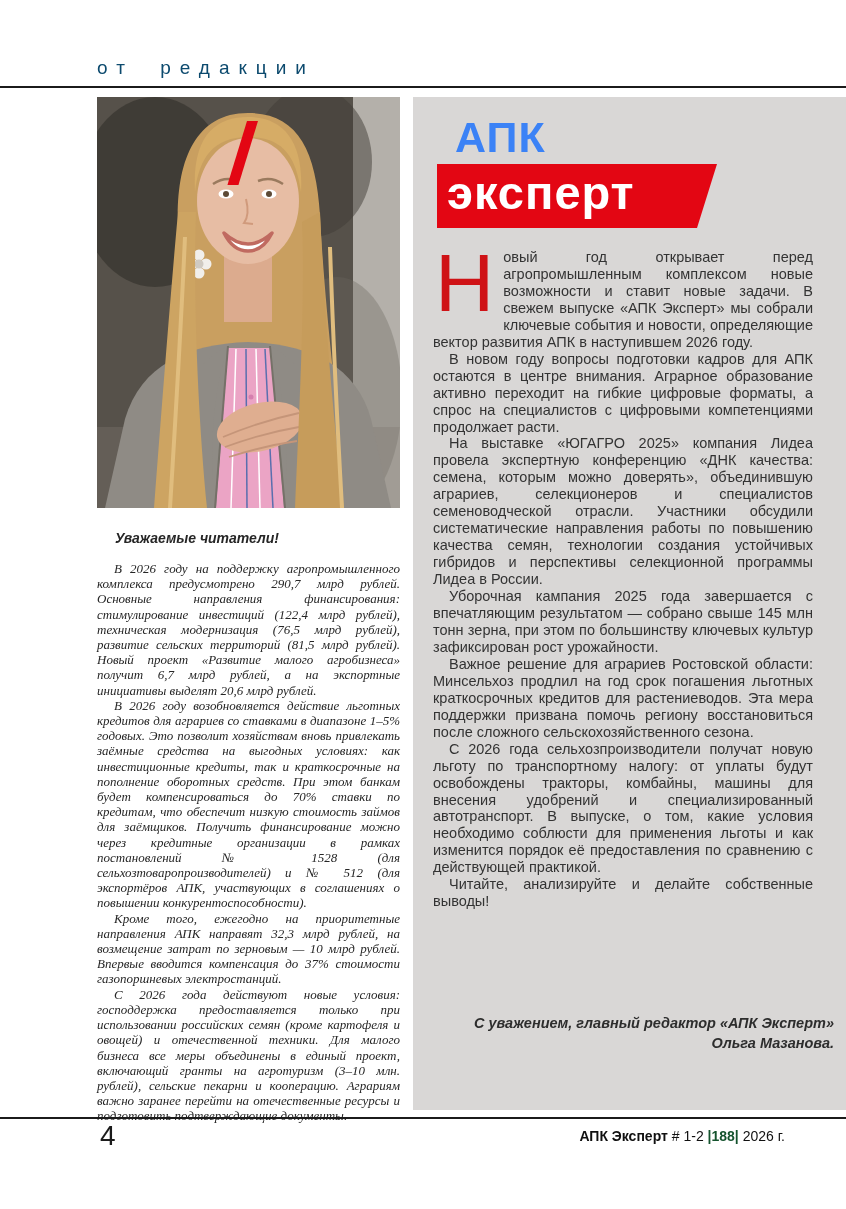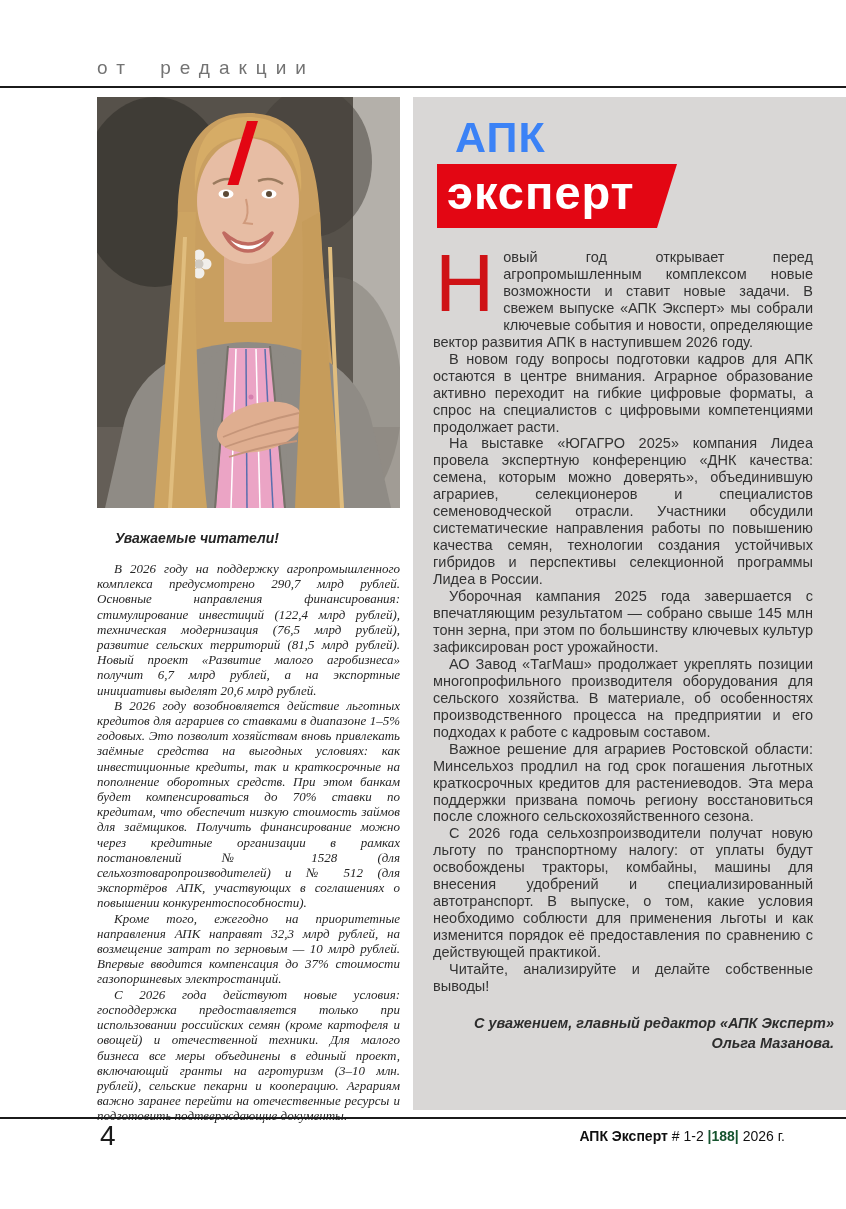--- a/index.html
+++ b/index.html
@@ -1,34 +1,34 @@
 <!DOCTYPE html>
 <html><head>
 <meta charset="utf-8">
 <style>
   html,body{margin:0;padding:0;}
   body{background:#ffffff;font-family:"Liberation Sans",sans-serif;}
   .page{position:relative;width:846px;height:1209px;background:#ffffff;overflow:hidden;}
 
   
-  .header-label{position:absolute;left:97px;top:57px;font-size:19px;letter-spacing:9px;word-spacing:12px;color:#737373;}
+  .header-label{position:absolute;left:97px;top:57px;font-size:19px;letter-spacing:9px;word-spacing:12px;color:#0c4a6e;}
   .header-rule{position:absolute;left:0;top:86px;width:846px;height:2px;background:#1b1b1b;}
 
   
   .gray-panel{position:absolute;left:413px;top:97px;width:433px;height:1013px;background:#d9d7d6;}
 
   
   .photo{position:absolute;left:97px;top:97px;width:303px;height:411px;}
   .photo svg{display:block;width:303px;height:411px;}
 
   
   .logo{position:absolute;left:437px;top:116px;}
   .logo-apk{margin-left:18px;font-size:43px;font-weight:bold;color:#3b82f6;line-height:1.0;letter-spacing:1px;}
   .logo-red{position:relative;margin-top:5px;width:240px;height:64px;background:#e30613;
-            clip-path:polygon(0 0,100% 0,calc(100% - 20px) 100%,0 100%);}
+            clip-path:polygon(0 0,100% 0,calc(100% - 20px) 100%,0 100%);padding-left:40px;}
   .logo-red span{position:absolute;left:10px;top:-3px;font-size:47px;font-weight:bold;color:#ffffff;letter-spacing:1px;line-height:64px;}
   .logo-slash{position:absolute;left:247px;top:121px;width:11px;height:64px;background:#e30613;
               transform:skewX(-17deg);transform-origin:top left;}
 
   
   .letter{position:absolute;left:97px;top:514px;width:303px;font-style:italic;color:#262626;}
   .letter .greeting{margin:16px 0 15px 18px;font-size:14px;font-weight:bold;}
   .letter p{margin:0;font-size:13px;line-height:1.17;text-align:justify;text-indent:17px;font-family:Liberation Serif, serif;}
 
   
@@ -135,21 +135,20 @@
     <p>В 2026 году возобновляется действие льготных кредитов для аграриев со ставками в диапазоне 1–5% годовых. Это позволит хозяйствам вновь привлекать заёмные средства на выгодных условиях: как инвестиционные кредиты, так и краткосрочные на пополнение оборотных средств. При этом банкам будет компенсироваться до 70% ставки по кредитам, что обеспечит низкую стоимость займов для заёмщиков. Получить финансирование можно через кредитные организации в рамках постановлений № 1528 (для сельхозтоваропроизводителей) и № 512 (для экспортёров АПК, участвующих в соглашениях о повышении конкурентоспособности).</p>
     <p>Кроме того, ежегодно на приоритетные направления АПК направят 32,3 млрд рублей, на возмещение затрат по зерновым — 10 млрд рублей. Впервые вводится компенсация до 37% стоимости газопоршневых электростанций.</p>
     <p>С 2026 года действуют новые условия: господдержка предоставляется только при использовании российских семян (кроме картофеля и овощей) и отечественной техники. Для малого бизнеса все меры объединены в единый проект, включающий гранты на агротуризм (3–10 млн. рублей), сельские пекарни и кооперацию. Аграриям важно заранее перейти на отечественные ресурсы и подготовить подтверждающие документы.</p>
   </div>
 
   <div class="editorial">
     <p class="first"><span class="dropcap">Н</span><span>овый год открывает перед агропромышленным комплексом новые возможности и ставит новые задачи. В свежем выпуске «АПК Эксперт» мы собрали ключевые события и новости, определяющие вектор развития АПК в наступившем 2026 году.</span></p>
     <p>В новом году вопросы подготовки кадров для АПК остаются в центре внимания. Аграрное образование активно переходит на гибкие цифровые форматы, а спрос на специалистов с цифровыми компетенциями продолжает расти.</p>
     <p>На выставке «ЮГАГРО 2025» компания Лидеа провела экспертную конференцию «ДНК качества: семена, которым можно доверять», объединившую аграриев, селекционеров и специалистов семеноводческой отрасли. Участники обсудили систематические направления работы по повышению качества семян, технологии создания устойчивых гибридов и перспективы селекционной программы Лидеа в России.</p>
     <p>Уборочная кампания 2025 года завершается с впечатляющим результатом — собрано свыше 145 млн тонн зерна, при этом по большинству ключевых культур зафиксирован рост урожайности.</p>
-    <p>АО Завод «ТагМаш» продолжает укреплять позиции многопрофильного производителя оборудования для сельского хозяйства. В материале, об особенностях производственного процесса на предприятии и его подходах к работе с кадровым составом.</p>
     <p>Важное решение для аграриев Ростовской области: Минсельхоз продлил на год срок погашения льготных краткосрочных кредитов для растениеводов. Эта мера поддержки призвана помочь региону восстановиться после сложного сельскохозяйственного сезона.</p>
     <p>С 2026 года сельхозпроизводители получат новую льготу по транспортному налогу: от уплаты будут освобождены тракторы, комбайны, машины для внесения удобрений и специализированный автотранспорт. В выпуске, о том, какие условия необходимо соблюсти для применения льготы и как изменится порядок её предоставления по сравнению с действующей практикой.</p>
     <p>Читайте, анализируйте и делайте собственные выводы!</p>
   </div>
 
   <div class="signature">
     <div>С уважением, главный редактор «АПК Эксперт»</div>
     <div>Ольга Мазанова.</div>
   </div>
 

